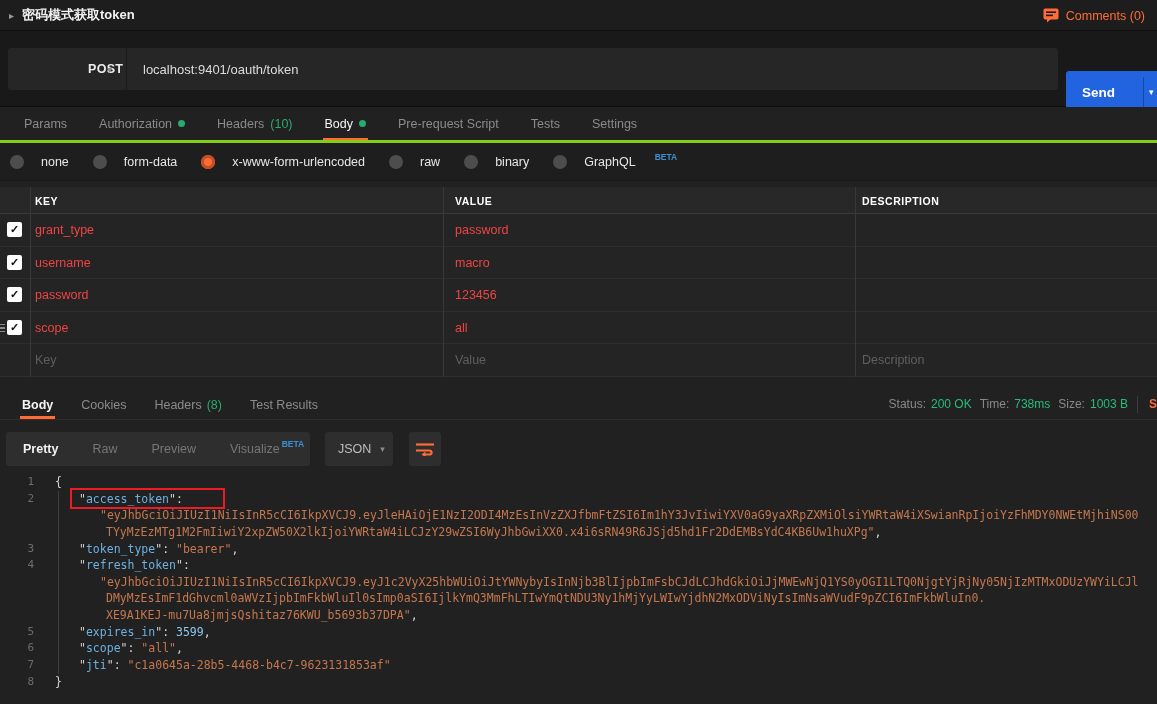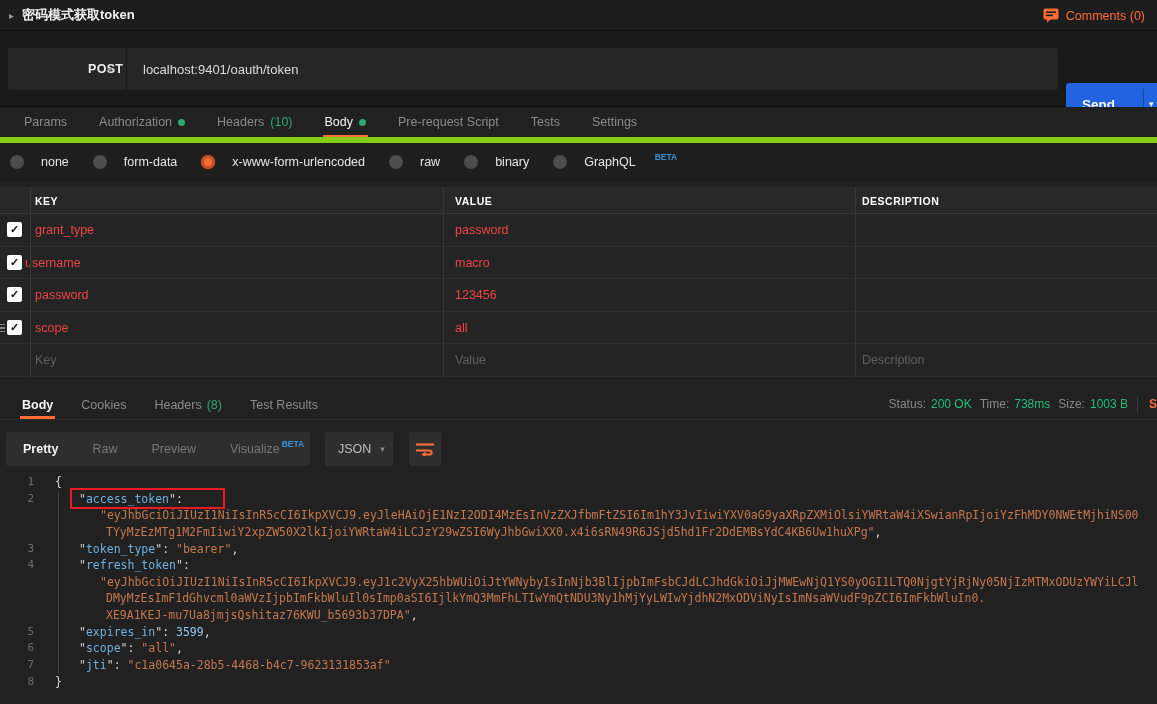--- a/index.html
+++ b/index.html
@@ -15,26 +15,26 @@
   .req-title { margin-left:8px; font-size:13px; font-weight:bold; color:#f2f2f2;text-align:right; }
   .comments { position:absolute; right:12px; top:0; height:31px; display:flex; align-items:center; gap:7px;
     color:#ff6c37; font-size:12.5px; cursor:pointer; }
   
   .urlband { position:absolute; left:0; top:31px; width:1157px; height:76px; background:#191919; border-bottom:1px solid #0e0e0e; }
   .urlbox { position:absolute; left:8px; top:17px; width:1050px; height:42px; background:#262626; border-radius:3px; display:flex; align-items:center; }
   .method { width:119px; height:100%; display:flex; align-items:center; position:relative; cursor:pointer; border-right:1px solid #1a1a1a; }
   .method .mlabel { margin-left:32px; font-size:12.5px; font-weight:bold; color:#ededed; letter-spacing:.3px;padding-left:48px; }
   .method .caret { position:absolute; right:14px; color:#8a8a8a; font-size:10px; }
   .urltext { margin-left:16px; font-size:13px; color:#dcdcdc; }
-  .sendbtn { position:absolute; left:1066px; top:52px; width:91px; height:42px; background:#2264e0; border-radius:3px 0 0 3px; cursor:pointer; }
+  .sendbtn { position:absolute; left:1066px; top:40px; width:91px; height:42px; background:#2264e0; border-radius:3px 0 0 3px; cursor:pointer; }
   .sendbtn .slabel { position:absolute; left:16px; top:0; height:42px; display:flex; align-items:center; font-size:13.5px; font-weight:bold; color:#fff; }
   .sendbtn .ssep { position:absolute; left:77px; top:6px; width:1px; height:30px; background:rgba(0,0,0,.28); }
   .sendbtn .scaret { position:absolute; left:83px; top:16px; color:#fff; font-size:9px; }
   
-  .reqtabs { position:absolute; left:0; top:107px; width:1157px; height:36px; background:#212121; border-bottom:6px solid #84cc16;
+  .reqtabs { position:absolute; left:0; top:107px; width:1157px; height:36px; background:#212121; border-bottom:3px solid #84cc16;
     display:flex; align-items:stretch; padding-left:8px; }
   .rtab { position:relative; display:flex; align-items:center; gap:6px; padding:0 16px; font-size:12.5px; color:#8b8b8b; cursor:pointer; }
   .rtab.active { color:#f5f5f5; }
   .rtab.active::after { content:""; position:absolute; left:14px; right:14px; bottom:0; height:2px; background:#ff6c37; }
   .rtab .dot { width:7px; height:7px; border-radius:50%; background:#2aa970; }
   .rtab .cnt { color:#2aa970; }
   
   .modes { position:absolute; left:0; top:143px; width:1157px; height:38px; background:#1e1e1e; border-bottom:1px solid #1b1b1b;
     display:flex; align-items:center; gap:24px; padding-left:10px; }
   .mode { display:flex; align-items:center; gap:17px; cursor:pointer; font-size:12.5px; color:#e6e6e6; }
@@ -185,21 +185,21 @@
     </div>
     <div id="trows">
         <div class="trow">
           <span class="cb">✓</span>
           <span class="cell" style="left: 35px;">grant_type</span>
           <span class="cell" style="left: 455px;">password</span>
           <span class="cell" style="left: 862px;"></span>
         </div>
         <div class="trow">
           <span class="cb">✓</span>
-          <span class="cell" style="left: 25px;">username</span>
+          <span class="cell" style="left: 35px;">username</span>
           <span class="cell" style="left: 455px;">macro</span>
           <span class="cell" style="left: 862px;"></span>
         </div>
         <div class="trow">
           <span class="cb">✓</span>
           <span class="cell" style="left: 35px;">password</span>
           <span class="cell" style="left: 455px;">123456</span>
           <span class="cell" style="left: 862px;"></span>
         </div>
         <div class="trow">

